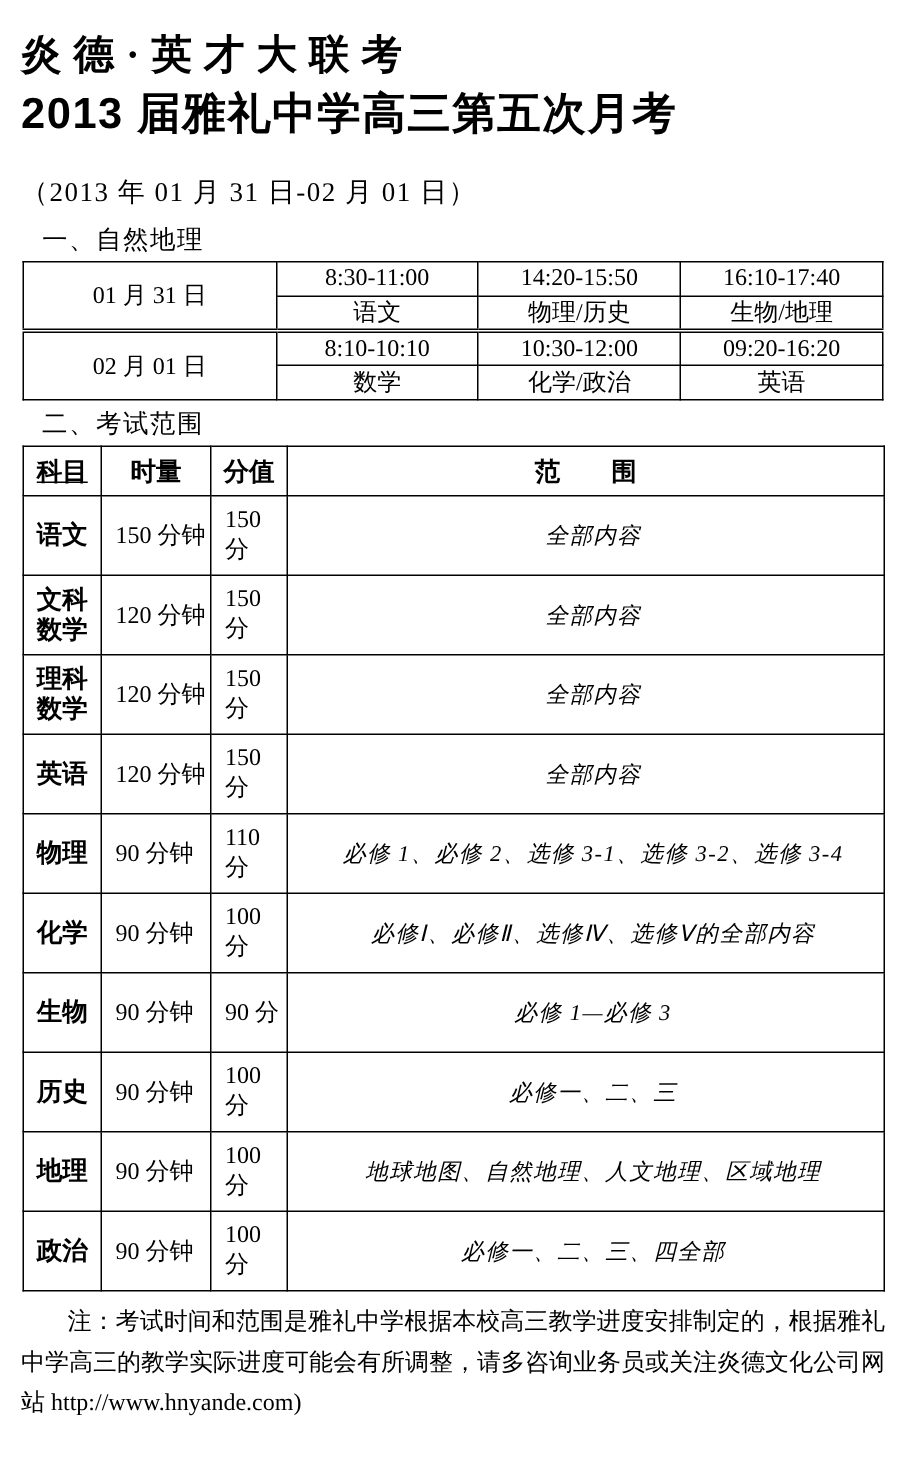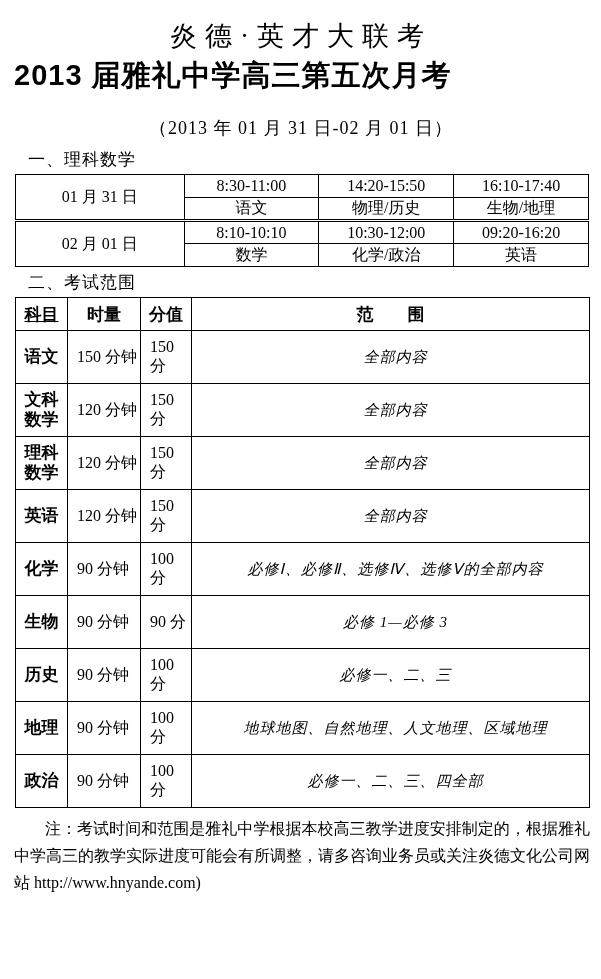--- a/index.html
+++ b/index.html
@@ -9,44 +9,43 @@
     color: #000000;
   }
   body {
     width: 601px; height: 979px;
     font-family: "Liberation Serif", serif;
     overflow: hidden;
   }
   .page { padding: 10px 13px 0 14px; }
 
   .brand {
-    text-align: center;
     font-size: 27px;
-    font-weight: 400;
+    font-weight: 700;
     letter-spacing: 8px;
     margin: 8px 0 2px 0;
     font-family: "Liberation Serif", serif;
   }
   .main-title {
     text-align: left;
     font-size: 29px;
     font-weight: bold;
     font-family: "Liberation Sans", sans-serif;
     letter-spacing: 1px;
     margin: 2px 0 2px 0;
   }
   .subtitle {
     text-align: center;
     font-size: 24px;
     font-weight: normal;
     letter-spacing: 6px;
     margin: 3px 0 4px 0;
   }
   .date-range {
-    text-align: center;
+    text-align: left;
     font-size: 18px;
     letter-spacing: 1px;
     margin: 20px 0 8px 0;
   }
   .section-heading {
     font-size: 17px;
     margin: 4px 0 3px 14px;
     letter-spacing: 1px;
   }
 
@@ -118,21 +117,21 @@
 </style>
 </head>
 <body>
 
 <div class="page">
 
   <div class="brand">炎德·英才大联考</div>
   <div class="main-title">2013 届雅礼中学高三第五次月考</div>
   <div class="date-range">（2013 年 01 月 31 日-02 月 01 日）</div>
 
-  <div class="section-heading">一、理科数学</div>
+  <div class="section-heading">一、自然地理</div>
 
   <table class="schedule">
     <tbody>
         <tr>
       <td class="c-date group-end" rowspan="2">01 月 31 日</td>
       <td class="c-slot">8:30-11:00</td>
       <td class="c-slot">14:20-15:50</td>
       <td class="c-slot">16:10-17:40</td>
     </tr>
     <tr>
@@ -182,20 +181,26 @@
       <td class="score-cell">150 分</td>
       <td class="scope-cell">全部内容</td>
     </tr>
     <tr class="data-row">
       <td class="subject-cell">英语</td>
       <td class="duration-cell">120 分钟</td>
       <td class="score-cell">150 分</td>
       <td class="scope-cell">全部内容</td>
     </tr>
     <tr class="data-row">
+      <td class="subject-cell">物理</td>
+      <td class="duration-cell">90 分钟</td>
+      <td class="score-cell">110 分</td>
+      <td class="scope-cell">必修 1、必修 2、选修 3-1、选修 3-2、选修 3-4</td>
+    </tr>
+    <tr class="data-row">
       <td class="subject-cell">化学</td>
       <td class="duration-cell">90 分钟</td>
       <td class="score-cell">100 分</td>
       <td class="scope-cell">必修Ⅰ、必修Ⅱ、选修Ⅳ、选修Ⅴ的全部内容</td>
     </tr>
     <tr class="data-row">
       <td class="subject-cell">生物</td>
       <td class="duration-cell">90 分钟</td>
       <td class="score-cell">90 分</td>
       <td class="scope-cell">必修 1—必修 3</td>

